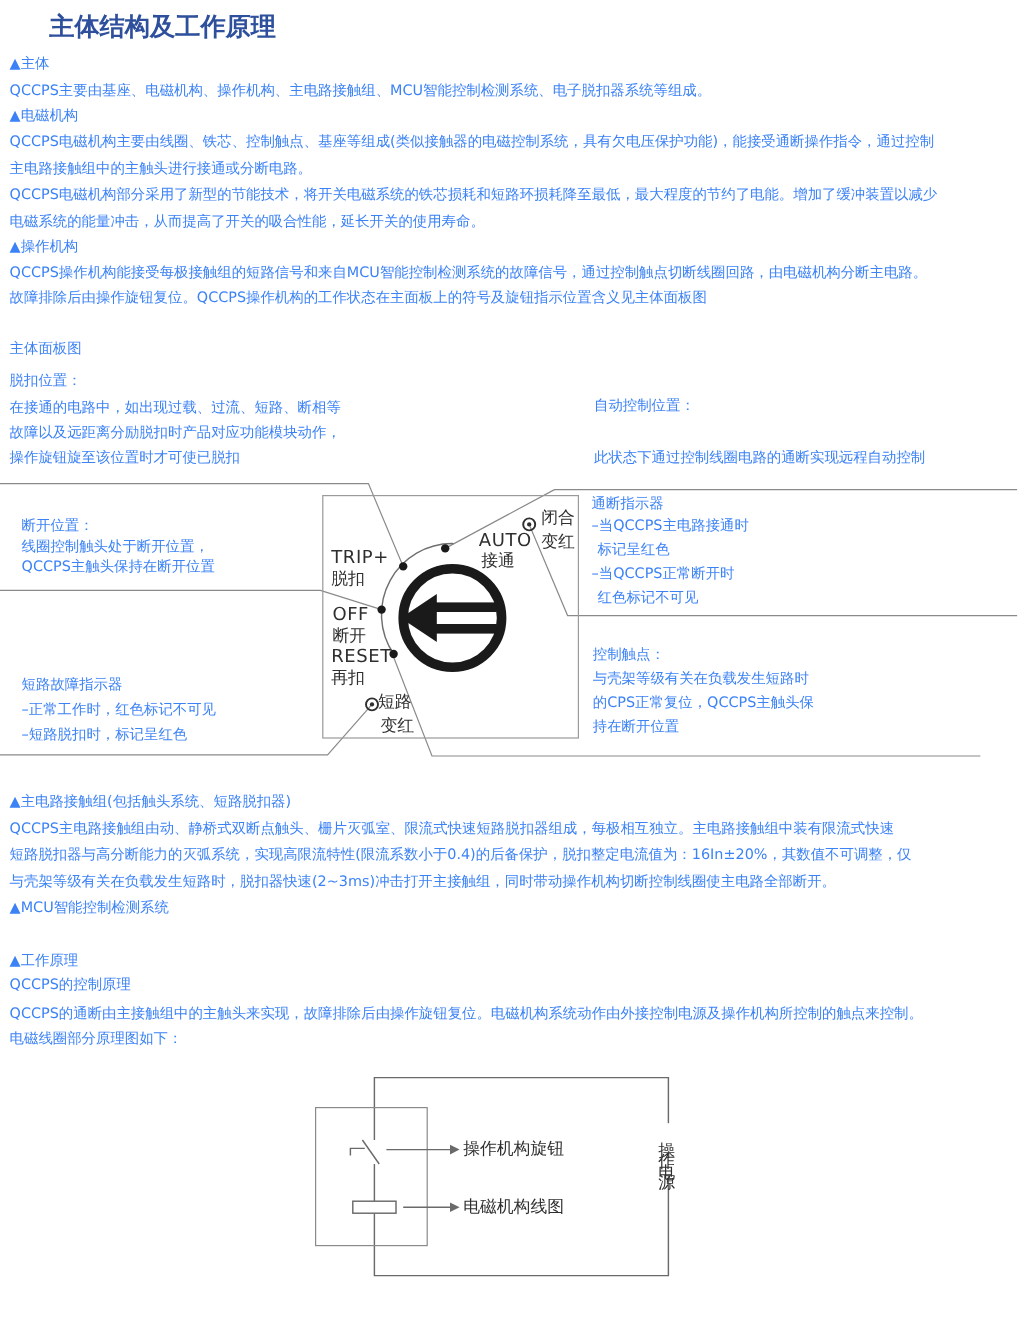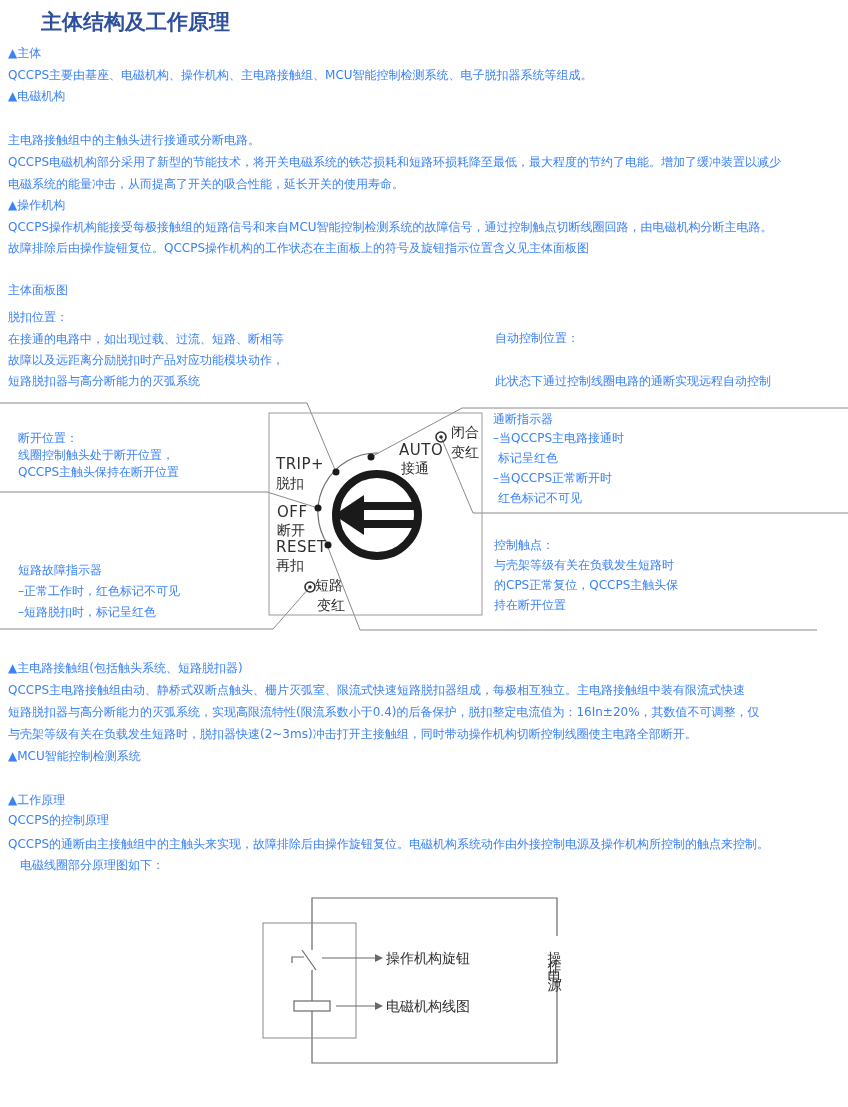--- a/index.html
+++ b/index.html
@@ -16,32 +16,33 @@
 </head>
 <body>
 
 <div id="page">
 
   <div id="title" style="color:#2d4f9c">主体结构及工作原理</div>
 
   <div class="t" style="left:8px;top:45px">▲主体</div>
   <div class="t" style="left:8px;top:67px">QCCPS主要由基座、电磁机构、操作机构、主电路接触组、MCU智能控制检测系统、电子脱扣器系统等组成。</div>
   <div class="t" style="left:8px;top:88px">▲电磁机构</div>
+  <div class="t" style="left:8px;top:110px">QCCPS电磁机构主要由线圈、铁芯、控制触点、基座等组成(类似接触器的电磁控制系统，具有欠电压保护功能)，能接受通断操作指令，通过控制</div>
   <div class="t" style="left:8px;top:132px">主电路接触组中的主触头进行接通或分断电路。</div>
   <div class="t" style="left:8px;top:154px">QCCPS电磁机构部分采用了新型的节能技术，将开关电磁系统的铁芯损耗和短路环损耗降至最低，最大程度的节约了电能。增加了缓冲装置以减少</div>
   <div class="t" style="left:8px;top:176px">电磁系统的能量冲击，从而提高了开关的吸合性能，延长开关的使用寿命。</div>
   <div class="t" style="left:8px;top:197px">▲操作机构</div>
   <div class="t" style="left:8px;top:219px">QCCPS操作机构能接受每极接触组的短路信号和来自MCU智能控制检测系统的故障信号，通过控制触点切断线圈回路，由电磁机构分断主电路。</div>
   <div class="t" style="left:8px;top:240px">故障排除后由操作旋钮复位。QCCPS操作机构的工作状态在主面板上的符号及旋钮指示位置含义见主体面板图</div>
   <div class="t" style="left:8px;top:282px">主体面板图</div>
 
   <div class="t" style="left:8px;top:309px">脱扣位置：</div>
   <div class="t" style="left:8px;top:331px">在接通的电路中，如出现过载、过流、短路、断相等</div>
   <div class="t" style="left:8px;top:352px">故障以及远距离分励脱扣时产品对应功能模块动作，</div>
-  <div class="t" style="left:8px;top:373px">短路脱扣器与高分断能力的灭弧系统</div>
+  <div class="t" style="left:8px;top:373px">操作旋钮旋至该位置时才可使已脱扣</div>
 
   <div class="t" style="left:495px;top:330px">自动控制位置：</div>
   <div class="t" style="left:495px;top:373px">此状态下通过控制线圈电路的通断实现远程自动控制</div>
 
   <div class="t" style="left:18px;top:430px">断开位置：</div>
   <div class="t" style="left:18px;top:447px">线圈控制触头处于断开位置，</div>
   <div class="t" style="left:18px;top:464px">QCCPS主触头保持在断开位置</div>
 
   <div class="t" style="left:18px;top:562px">短路故障指示器</div>
   <div class="t" style="left:18px;top:583px">–正常工作时，红色标记不可见</div>
@@ -101,21 +102,21 @@
   <div class="k" style="left:317px;top:597px">变红</div>
 
   <div class="t" style="left:8px;top:682px">QCCPS主电路接触组由动、静桥式双断点触头、栅片灭弧室、限流式快速短路脱扣器组成，每极相互独立。主电路接触组中装有限流式快速</div>
   <div class="t" style="left:8px;top:660px">▲主电路接触组(包括触头系统、短路脱扣器)</div>
   <div class="t" style="left:8px;top:704px">短路脱扣器与高分断能力的灭弧系统，实现高限流特性(限流系数小于0.4)的后备保护，脱扣整定电流值为：16In±20%，其数值不可调整，仅</div>
   <div class="t" style="left:8px;top:726px">与壳架等级有关在负载发生短路时，脱扣器快速(2~3ms)冲击打开主接触组，同时带动操作机构切断控制线圈使主电路全部断开。</div>
   <div class="t" style="left:8px;top:748px">▲MCU智能控制检测系统</div>
   <div class="t" style="left:8px;top:792px">▲工作原理</div>
   <div class="t" style="left:8px;top:812px">QCCPS的控制原理</div>
   <div class="t" style="left:8px;top:836px">QCCPS的通断由主接触组中的主触头来实现，故障排除后由操作旋钮复位。电磁机构系统动作由外接控制电源及操作机构所控制的触点来控制。</div>
-  <div class="t" style="left:20px;top:857px">电磁线圈部分原理图如下：</div>
+  <div class="t" style="left:8px;top:857px">电磁线圈部分原理图如下：</div>
 
   <svg style="top:890px" width="848" height="200" viewBox="0 0 848 200">
 
     <polyline points="312,60 312,8 557,8 557,173 312,173 312,121" fill="none" stroke="#6a6a6a" stroke-width="1.2"></polyline>
 
     <rect x="263" y="33" width="93" height="115" fill="none" stroke="#8a8a8a" stroke-width="1"></rect>
 
     <polyline points="292,73 292,67 304,67" fill="none" stroke="#6a6a6a" stroke-width="1.2"></polyline>
     <line x1="302" y1="60" x2="316" y2="80" stroke="#6a6a6a" stroke-width="1.2"></line>
     <line x1="312" y1="80" x2="312" y2="111" stroke="#6a6a6a" stroke-width="1.2"></line>

